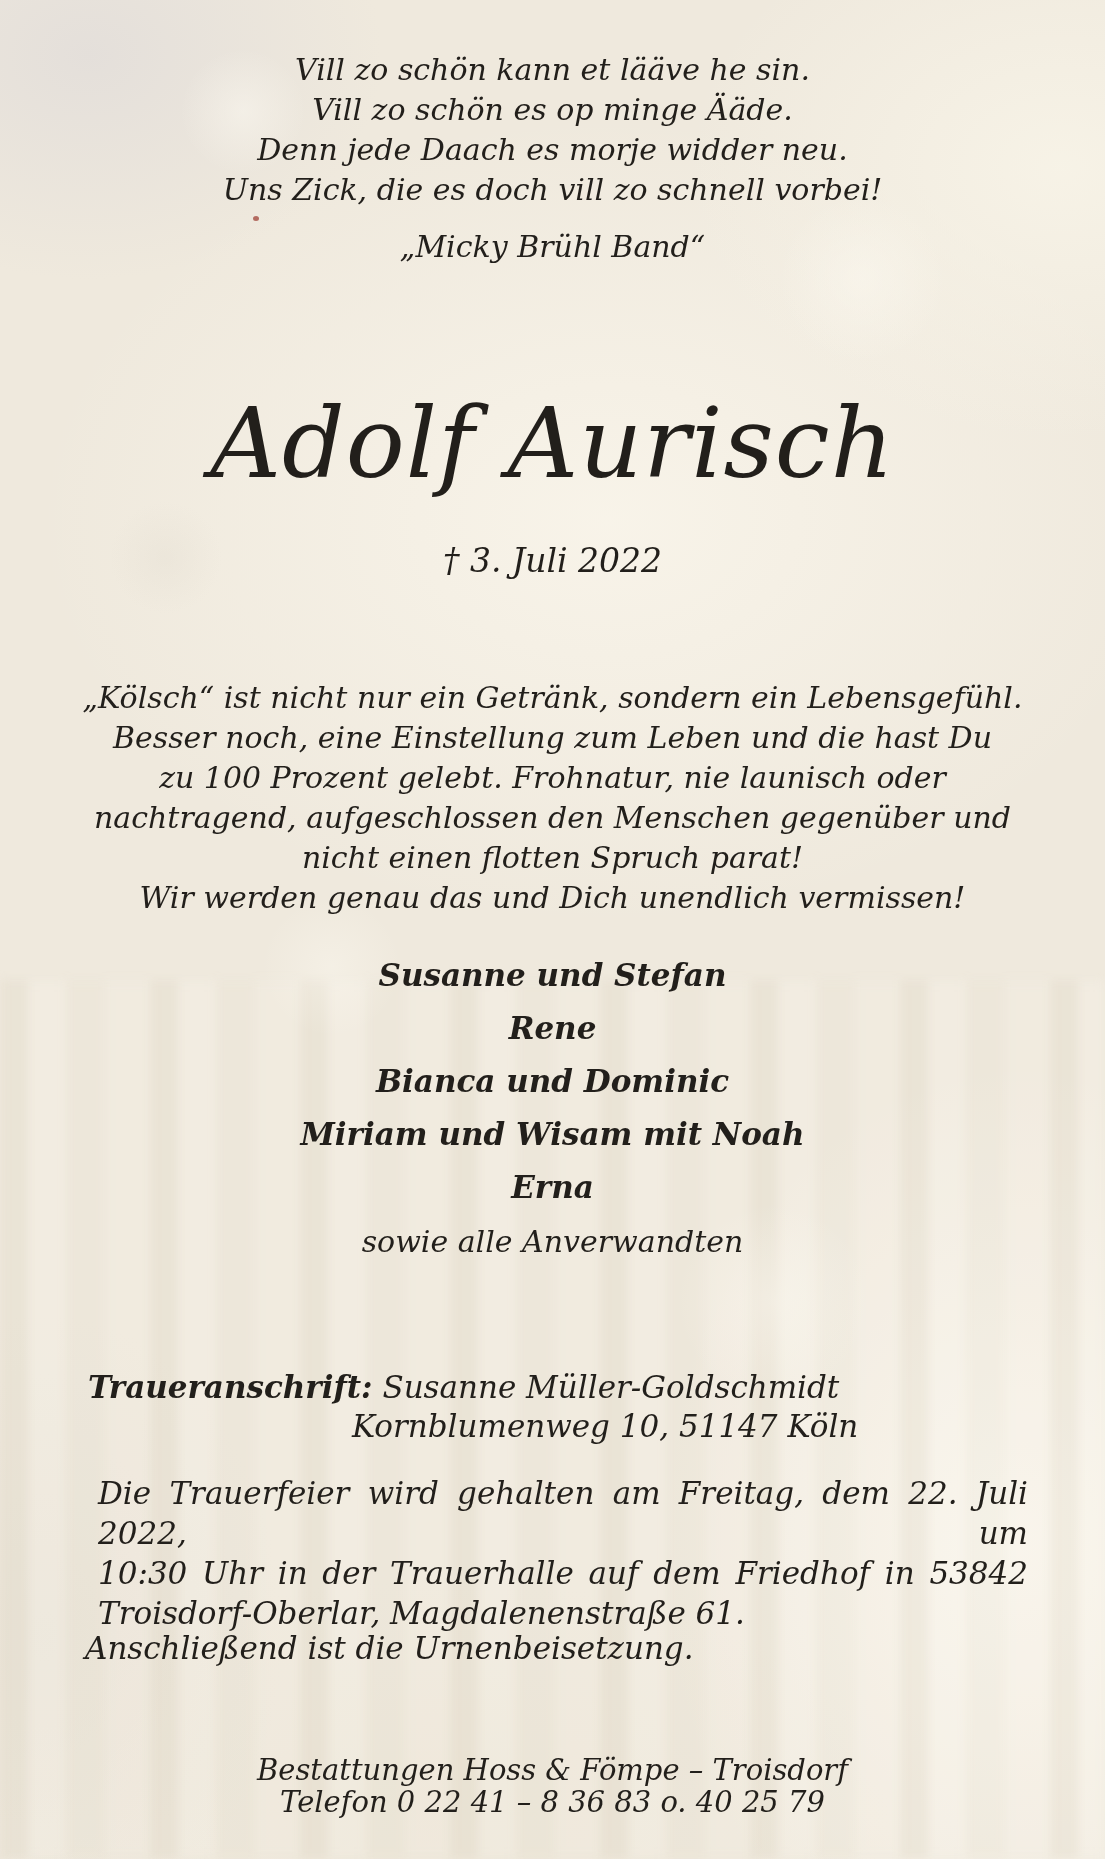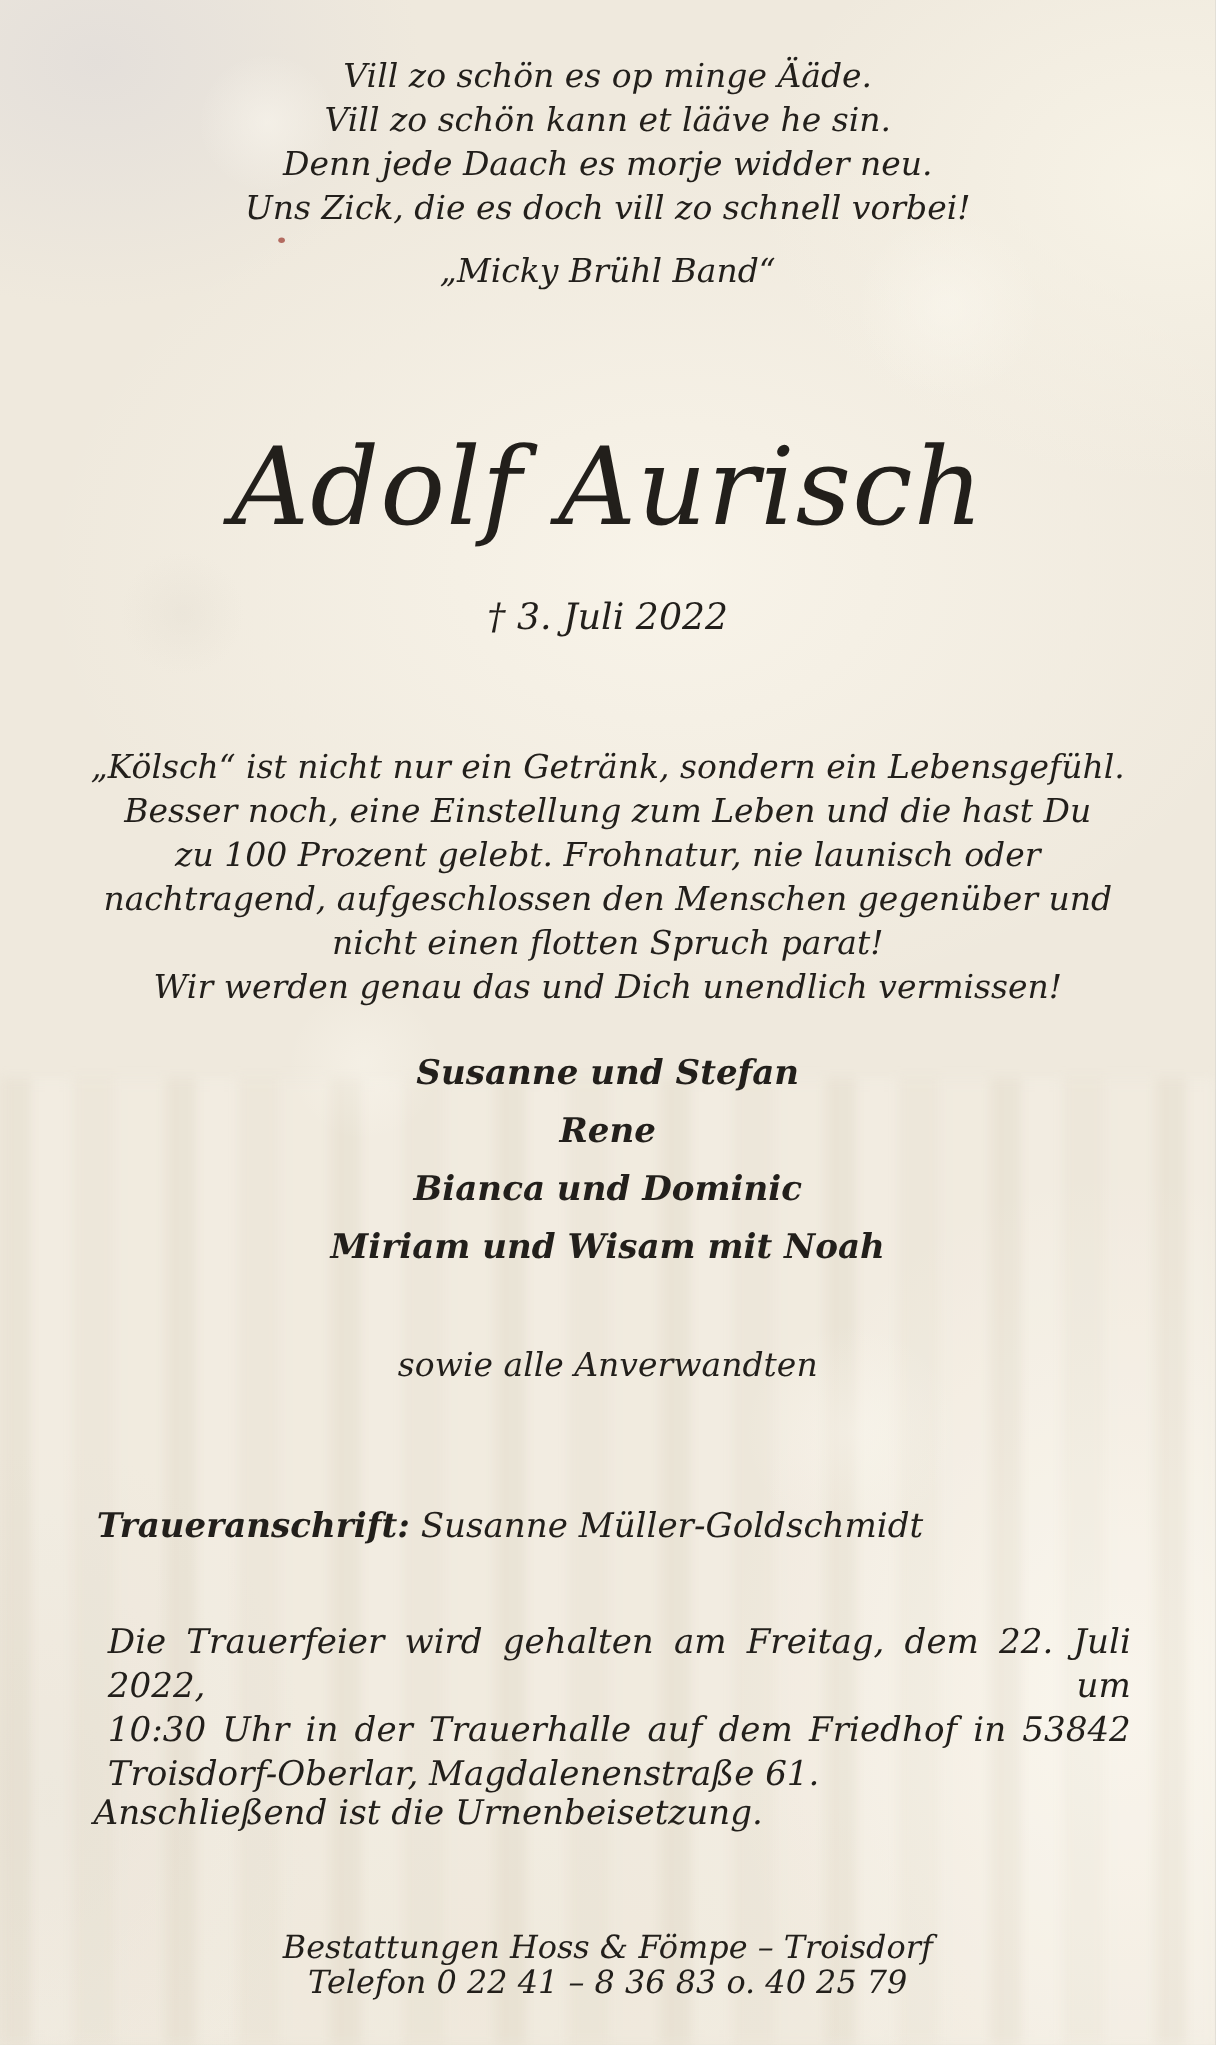--- a/index.html
+++ b/index.html
@@ -60,22 +60,22 @@
 </style>
 </head>
 <body>
 
 <div class="page">
   <div class="streaks"></div>
   <div class="mottle"></div>
   <div class="dot"></div>
 
   <div class="blk quote-block center">
+    <div>Vill zo schön kann et lääve he sin.</div>
     <div>Vill zo schön es op minge Ääde.</div>
-    <div>Vill zo schön kann et lääve he sin.</div>
     <div>Denn jede Daach es morje widder neu.</div>
     <div>Uns Zick, die es doch vill zo schnell vorbei!</div>
   </div>
 
   <div class="blk attribution center">„Micky Brühl Band“</div>
 
   <div class="blk name center">Adolf Aurisch</div>
 
   <div class="blk dates">
     <span>† 3. Juli 2022</span>
@@ -88,29 +88,31 @@
     <div>nachtragend, aufgeschlossen den Menschen gegenüber und</div>
     <div>nicht einen flotten Spruch parat!</div>
     <div>Wir werden genau das und Dich unendlich vermissen!</div>
   </div>
 
   <div class="blk mourners center">
     <div>Susanne und Stefan</div>
     <div>Rene</div>
     <div>Bianca und Dominic</div>
     <div>Miriam und Wisam mit Noah</div>
+    <div>Erna</div>
   </div>
 
   <div class="blk suffix center">sowie alle Anverwandten</div>
 
   <div class="blk address">
     <div>
       <span class="label">Traueranschrift:</span>
       <span>Susanne Müller-Goldschmidt</span>
     </div>
+    <div class="indent">Kornblumenweg 10, 51147 Köln</div>
   </div>
 
   <div class="blk funeral">
     <div class="just">Die Trauerfeier wird gehalten am Freitag, dem 22. Juli 2022, um</div>
     <div class="just">10:30 Uhr in der Trauerhalle auf dem Friedhof in 53842</div>
     <div>Troisdorf-Oberlar, Magdalenenstraße 61.</div>
   </div>
 
   <div class="blk urn">Anschließend ist die Urnenbeisetzung.</div>
 

